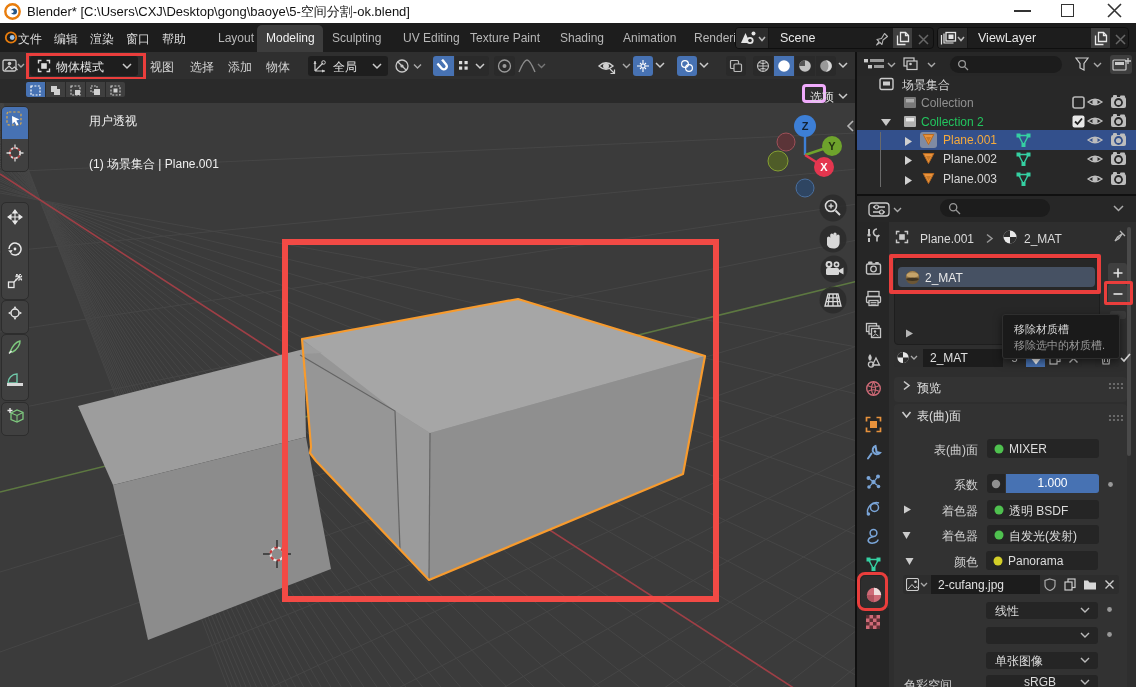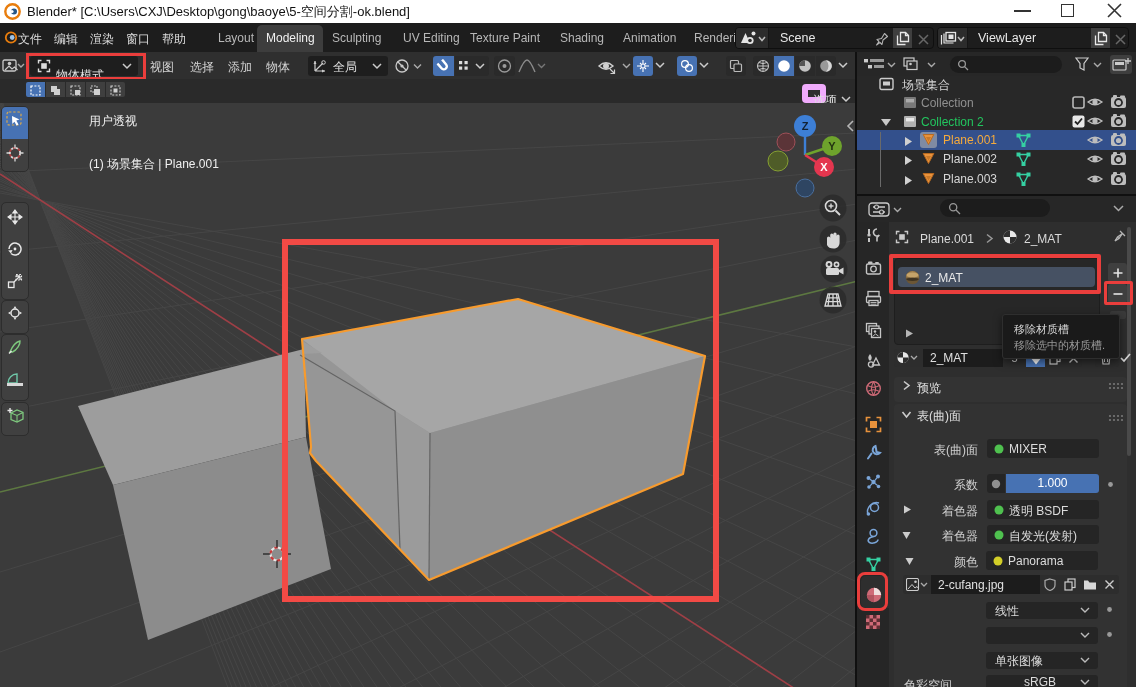--- a/index.html
+++ b/index.html
@@ -98,21 +98,21 @@
       <circle cx="7.5" cy="6.5" r="1.8" fill="#c9c9c9"></circle>
         <path d="M3 13 l4 -4 l3 3 l2.5 -2 l3 3" stroke="#c9c9c9" stroke-width="1.2" fill="none"></path>
       <path d="M16 7 l3 3 l3 -3" stroke="#aaa" stroke-width="1.4" fill="none"></path>
     </svg>
 
     <div class="abs" style="left:30px;top:4px;width:108px;height:20px;background:#1e1e1e;border-radius:3px;">
       <svg class="abs" style="left:7px;top:3px" width="14" height="14" viewBox="0 0 14 14">
         <path d="M1.5 4.5 v-3 h3 M9.5 1.5 h3 v3 M12.5 9.5 v3 h-3 M4.5 12.5 h-3 v-3" stroke="#ddd" stroke-width="1.4" fill="none"></path>
         <rect x="4.2" y="4.2" width="5.6" height="5.6" fill="#ddd"></rect>
       </svg>
-      <div class="abs txt" style="left:26px;top:11px;color:#e3e3e3;">物体模式</div>
+      <div class="abs txt" style="left:26px;top:3px;color:#e3e3e3;">物体模式</div>
       <svg class="abs" style="left:92px;top:7px" width="10" height="7" viewBox="0 0 10 7">
           <path d="M1 1 l4 4 l4 -4" stroke="#ccc" stroke-width="1.5" fill="none"></path>
         </svg>
     </div>
     <div class="abs" style="left:26px;top:1px;width:120px;height:27px;border:3px solid #ea3e3c;"></div>
     <div class="abs txt" style="left:150px;top:7px;">视图</div>
     <div class="abs txt" style="left:190px;top:7px;">选择</div>
     <div class="abs txt" style="left:228px;top:7px;">添加</div>
     <div class="abs txt" style="left:266px;top:7px;">物体</div>
 
@@ -244,21 +244,21 @@
           <rect x="1" y="1" width="6" height="6" fill="none" stroke="#d0d0d0" stroke-width="1.1" stroke-dasharray="1.8 1.2"></rect>
           <rect x="4" y="4" width="6" height="6" fill="#d0d0d0"></rect>
         </svg>
     </div>
     <div class="abs" style="left:106px;top:3px;width:19px;height:15px;background:#3f3f3f;border-radius:0 2px 2px 0;">
       <svg style="margin:2px 0 0 4px" width="11" height="11" viewBox="0 0 11 11">
           <rect x="1" y="1" width="9" height="9" fill="none" stroke="#d0d0d0" stroke-width="1.1" stroke-dasharray="2 1.4"></rect>
           <rect x="3.5" y="3.5" width="4" height="4" fill="#d0d0d0"></rect>
         </svg>
     </div>
-    <div class="abs" style="left:802px;top:5px;width:24px;height:19px;background:#2e2e2e;border:6px solid #f0abfc;border-radius:4px;">
+    <div class="abs" style="left:802px;top:5px;width:24px;height:19px;background:#2e2e2e;border:3px solid #f0abfc;border-radius:4px;">
       <div class="abs txt" style="left:5px;top:2px;color:#dedede;">选项</div>
       <svg class="abs" style="left:33px;top:6px" width="10" height="7" viewBox="0 0 10 7">
           <path d="M1 1 l4 4 l4 -4" stroke="#ccc" stroke-width="1.5" fill="none"></path>
         </svg>
     </div>
   </div>
 
   <div class="abs" id="viewport" style="left:0;top:103px;width:857px;height:584px;background:#3b3b3b;overflow:hidden;">
 <svg class="abs" style="left:0;top:0" width="857" height="584" viewBox="0 0 857 584">
 <g stroke="#464646" stroke-width="1">

